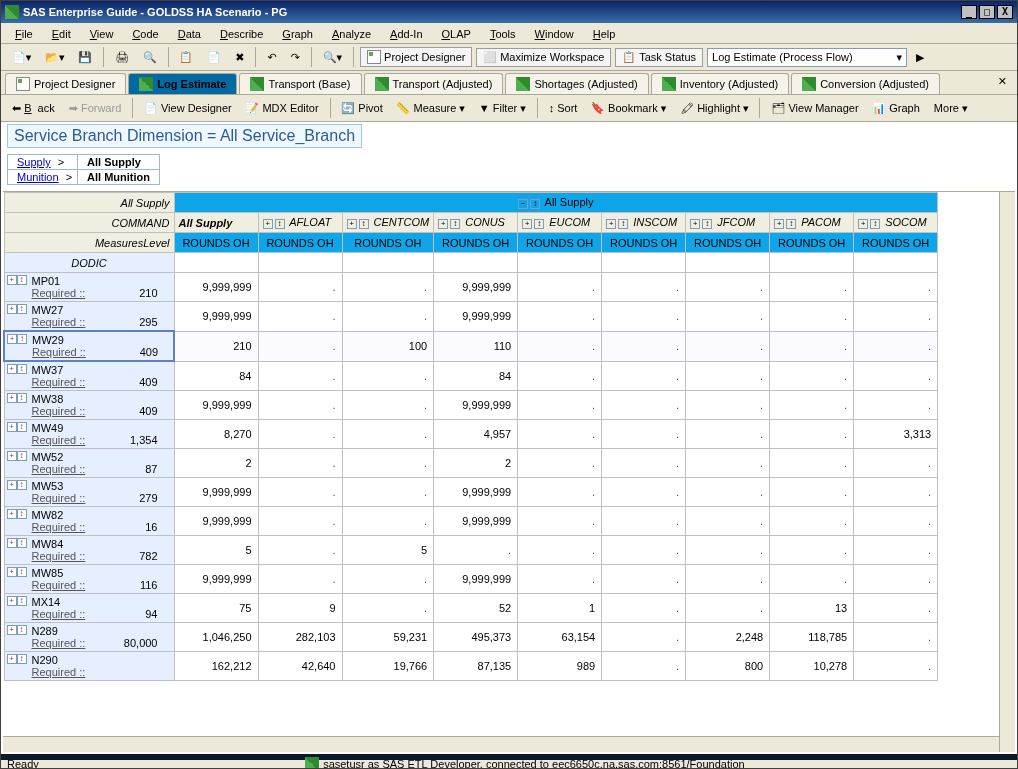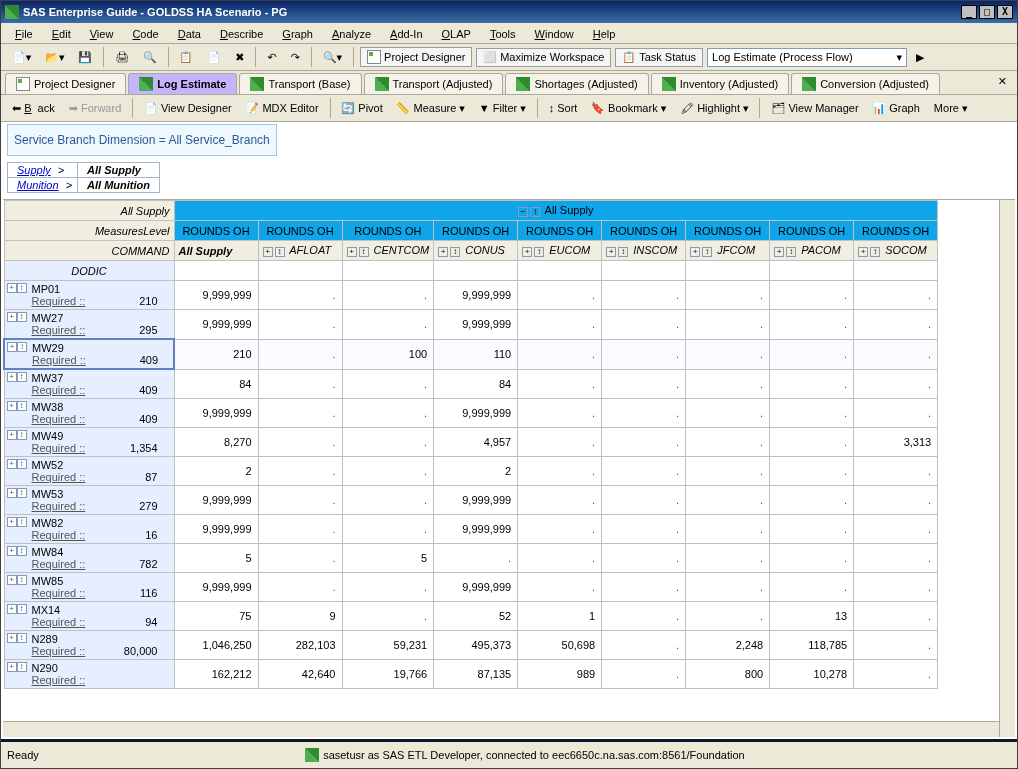--- a/index.html
+++ b/index.html
@@ -11,25 +11,25 @@
 .menubar span{padding:3px 6px;}
 .menubar span u{text-decoration:underline;}
 .toolbar{background:#ece9d8;display:flex;align-items:center;gap:4px;padding:3px 6px;border-bottom:1px solid #aca899;min-height:26px;flex-wrap:wrap;}
 .tbtn{padding:2px 4px;display:inline-flex;align-items:center;gap:3px;border:1px solid transparent;}
 .tbtn.b{border:1px solid #9c9c9c;background:#f5f5f5;padding:2px 6px;}
 .drop{border:1px solid #7f9db9;background:#fff;padding:1px 4px;min-width:200px;height:19px;display:flex;align-items:center;}
 .drop .arrow{margin-left:auto;}
 .sep{width:1px;height:20px;background:#aca899;margin:0 2px;}
 .tabs{background:#ece9d8;display:flex;gap:0;padding:2px 4px 0 4px;border-bottom:1px solid #aca899;}
 .tab{padding:3px 10px;border:1px solid #aca899;border-bottom:none;background:#f5f3e9;display:flex;align-items:center;gap:4px;border-radius:3px 3px 0 0;margin-right:2px;}
-.tab.active{background:#c4b5fd;font-weight:bold;}
+.tab.active{background:#0369a1;font-weight:bold;}
 .tabs .x{margin-left:auto;padding:2px 6px;}
 .content{flex:1;background:#fff;display:flex;flex-direction:column;overflow:hidden;position:relative;}
-.filterbar{margin:2px 6px;border:1px solid #9fc5e8;background:#f0f8ff;padding:8px 6px;color:#2a5a9a;width:fit-content;font-size:12px;}
-.crumb{margin:4px 6px;font-style:italic;}
+.filterbar{margin:2px 6px;border:1px solid #9fc5e8;background:#f0f8ff;padding:2px 6px;color:#2a5a9a;width:fit-content;font-size:16px;}
+.crumb{margin:4px 6px;}
 .crumb span{padding:1px 4px;}
 .crumb .lnk{color:#0000cc;text-decoration:underline;}
 .crumb .cur{font-weight:bold;}
 .crumb table{border-collapse:collapse;}
 .crumb td{border:1px solid #9fb8d0;padding:1px 5px;}
 .grid-wrap{flex:1;overflow:auto;border-top:1px solid #aca899;position:relative;margin:2px;}
 table.grid{border-collapse:collapse;font-size:11px;}
 .grid th,.grid td{border:1px solid #c0c0c0;padding:2px 4px;white-space:nowrap;height:20px;}
 .grid th{background:#f7f7ef;font-weight:normal;}
 .grid th.corner{background:#f0eee0;font-style:italic;text-align:right;}
@@ -39,21 +39,21 @@
 .rowhead{display:flex;align-items:flex-start;width:160px;}
 .rowhead .expbtns{display:flex;flex-direction:row;gap:0;padding:2px;}
 .eb{width:10px;height:10px;border:1px solid #7f9db9;background:#fff;font-size:8px;line-height:8px;text-align:center;color:#555;}
 .rowhead .label{padding:2px 3px;flex:1;}
 .rowhead .label .req{color:#555;text-decoration:underline;}
 .rowhead .label .reqn{float:right;padding-right:4px;}
 .grid td.data{text-align:right;padding-right:6px;background:#fff;min-width:84px;}
 .grid td.dot{color:#555;}
 .grid tr.sel td.data{background:#fafaff;}
 .grid tr.sel td.row-head{border:2px solid #6080c0;}
-.status{background:#ece9d8;border-top:3px solid #0f172a;height:29px;display:flex;align-items:center;padding:0 6px;font-size:11px;}
+.status{background:#ece9d8;border-top:6px solid #0f172a;height:14px;display:flex;align-items:center;padding:0 6px;font-size:11px;}
 .status .mid{margin-left:auto;margin-right:auto;display:flex;align-items:center;gap:4px;}
 .icon{display:inline-block;width:14px;height:14px;}
 .i-cube{background:linear-gradient(45deg,#4fae4f 50%,#2e8b2e 50%);}
 .i-diagram{background:#fff;border:1px solid #888;position:relative;}
 .i-diagram::before{content:"";position:absolute;width:4px;height:4px;background:#6aa84f;top:1px;left:1px;}
 .hdr-expand{display:inline-block;border:1px solid #7f9db9;width:10px;height:10px;font-size:8px;line-height:8px;text-align:center;margin-right:2px;}
 .scroll-v{position:absolute;right:0;top:0;bottom:0;width:16px;background:#ece9d8;border-left:1px solid #aca899;}
 .scroll-h{position:absolute;left:0;right:16px;bottom:0;height:16px;background:#ece9d8;border-top:1px solid #aca899;}
 .grid-wrap{padding-right:16px;padding-bottom:16px;}
 </style>
@@ -184,44 +184,44 @@
       </table>
   </div>
   <div class="grid-wrap">
     <table class="grid" id="grid">
         <tbody>
           <tr>
             <th class="corner" style="width:170px">All Supply</th>
             <th colspan="9" class="ch2"><span class="hdr-expand">−</span><span class="hdr-expand">↕</span> All Supply</th>
           </tr>
           <tr>
-            <th class="corner">MeasuresLevel</th>
-            <th class="ch2">ROUNDS OH</th>
-            <th class="ch2">ROUNDS OH</th>
-            <th class="ch2">ROUNDS OH</th>
-            <th class="ch2">ROUNDS OH</th>
-            <th class="ch2">ROUNDS OH</th>
-            <th class="ch2">ROUNDS OH</th>
-            <th class="ch2">ROUNDS OH</th>
-            <th class="ch2">ROUNDS OH</th>
-            <th class="ch2">ROUNDS OH</th>
-          </tr>
-          <tr>
             <th class="corner">COMMAND</th>
             <th class="colhead"><b>All Supply</b></th>
             <th class="colhead"><span class="hdr-expand">+</span><span class="hdr-expand">↕</span> AFLOAT</th>
             <th class="colhead"><span class="hdr-expand">+</span><span class="hdr-expand">↕</span> CENTCOM</th>
             <th class="colhead"><span class="hdr-expand">+</span><span class="hdr-expand">↕</span> CONUS</th>
             <th class="colhead"><span class="hdr-expand">+</span><span class="hdr-expand">↕</span> EUCOM</th>
             <th class="colhead"><span class="hdr-expand">+</span><span class="hdr-expand">↕</span> INSCOM</th>
             <th class="colhead"><span class="hdr-expand">+</span><span class="hdr-expand">↕</span> JFCOM</th>
             <th class="colhead"><span class="hdr-expand">+</span><span class="hdr-expand">↕</span> PACOM</th>
             <th class="colhead"><span class="hdr-expand">+</span><span class="hdr-expand">↕</span> SOCOM</th>
           </tr>
           <tr>
+            <th class="corner">MeasuresLevel</th>
+            <th class="ch2">ROUNDS OH</th>
+            <th class="ch2">ROUNDS OH</th>
+            <th class="ch2">ROUNDS OH</th>
+            <th class="ch2">ROUNDS OH</th>
+            <th class="ch2">ROUNDS OH</th>
+            <th class="ch2">ROUNDS OH</th>
+            <th class="ch2">ROUNDS OH</th>
+            <th class="ch2">ROUNDS OH</th>
+            <th class="ch2">ROUNDS OH</th>
+          </tr>
+          <tr>
             <th class="colhead" style="text-align:center;background:#e6efff">DODIC</th>
             <td class="data"></td>
             <td class="data"></td>
             <td class="data"></td>
             <td class="data"></td>
             <td class="data"></td>
             <td class="data"></td>
             <td class="data"></td>
             <td class="data"></td>
             <td class="data"></td>
@@ -512,21 +512,21 @@
                 <div class="label">
                   <div>N289</div>
                   <div><span class="req">Required ::</span><span class="reqn">80,000</span></div>
                 </div>
               </div>
             </td>
             <td class="data">1,046,250</td>
             <td class="data">282,103</td>
             <td class="data">59,231</td>
             <td class="data">495,373</td>
-            <td class="data">50,698</td>
+            <td class="data">63,154</td>
             <td class="data dot">.</td>
             <td class="data">2,248</td>
             <td class="data">118,785</td>
             <td class="data dot">.</td>
           </tr>
           <tr>
             <td class="row-head">
               <div class="rowhead">
                 <div class="expbtns">
                   <div class="eb">+</div>

